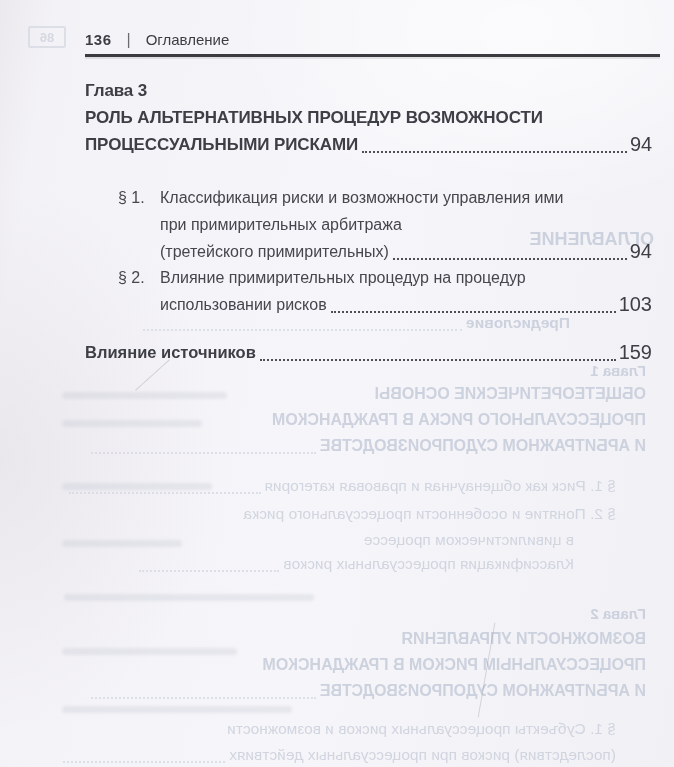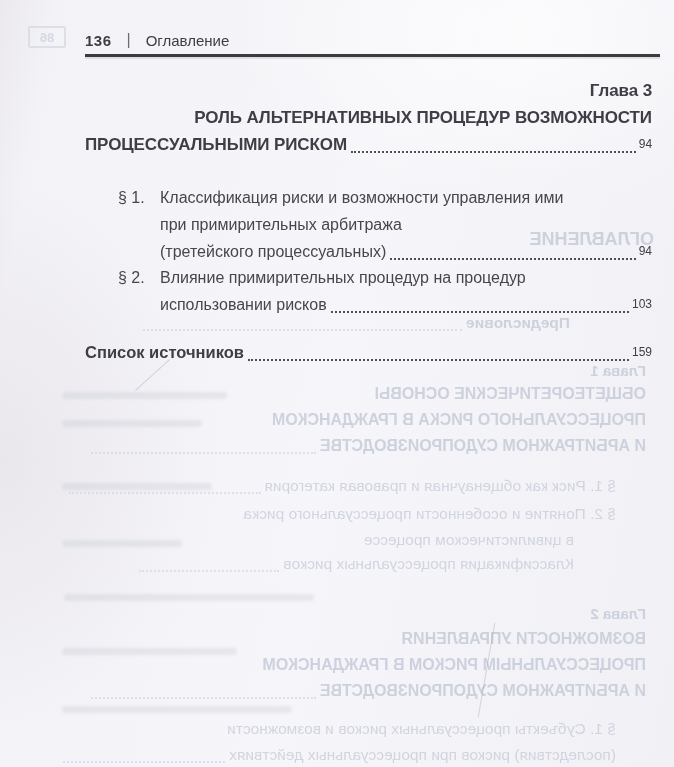--- a/index.html
+++ b/index.html
@@ -12,39 +12,39 @@
     position: relative;
     width: 674px; height: 767px;
     background:
       radial-gradient(ellipse 500px 300px at 78% 4%, rgba(255,255,255,0.65), rgba(255,255,255,0) 60%),
       radial-gradient(ellipse 400px 500px at 0% 60%, rgba(215,210,218,0.35), rgba(215,210,218,0) 55%),
       linear-gradient(100deg, #ebe9ee 0%, #f3f2f6 7%, #f6f5f9 50%, #f1f0f5 100%);
     overflow: hidden;
   }
   .header {
     position: absolute; left: 85px; top: 31px; width: 575px;
-    display: flex; align-items: center;
+    display: flex; align-items: flex-start;
     font-size: 15px; color: #3d3e44;
   }
   .header .pagenum { font-weight: bold; letter-spacing: 0.5px; }
   .header .sep { margin: 0 15px; color: #6a6b70; font-weight: 300; font-size: 16px; }
   .header-rule {
     position: absolute; left: 85px; top: 54px; width: 575px; height: 3px;
     background: #3a3a3f;
     box-shadow: 0 2px 0 rgba(120,120,130,0.18);
   }
 
   .chapter-block {
     position: absolute; left: 85px; top: 77px; width: 567px;
     font-weight: bold; font-size: 17px; line-height: 27px;
-    color: #3e3f46; letter-spacing: -0.1px; text-align: right;
+    color: #3e3f46; letter-spacing: -0.1px;
   }
   .row { display: flex; align-items: flex-end; }
   .leader { flex: 1; border-bottom: 2px dotted #4e4f55; margin: 0 3px 5px 4px; min-width: 20px; }
-  .pg { font-weight: normal; font-size: 12px; color: #3e3f46; }
+  .pg { font-weight: normal; font-size: 20px; color: #3e3f46; }
   .chapter-block .pg { font-weight: normal; }
 
   .entry {
     position: absolute; left: 85px; width: 567px;
     display: grid; grid-template-columns: 75px 1fr;
     font-size: 16px; line-height: 27px; color: #46474d;
   }
   .entry .label { padding-left: 33px; }
   .entry-1 { top: 184px; }
   .entry-2 { top: 264px; }
@@ -164,52 +164,52 @@
     <span class="pagenum">136</span>
     <span class="sep">|</span>
     <span class="title">Оглавление</span>
   </div>
   <div class="header-rule"></div>
 
   <div class="chapter-block">
     <div>Глава 3</div>
     <div>РОЛЬ АЛЬТЕРНАТИВНЫХ ПРОЦЕДУР ВОЗМОЖНОСТИ</div>
     <div class="row">
-      <span>ПРОЦЕССУАЛЬНЫМИ РИСКОМ</span>
+      <span>ПРОЦЕССУАЛЬНЫМИ РИСКАМИ</span>
       <span class="leader"></span>
       <span class="pg">94</span>
     </div>
   </div>
 
   <div class="entry entry-1">
     <div class="label">§ 1.</div>
     <div class="body">
       <div>Классификация риски и возможности управления ими</div>
       <div>при примирительных арбитража</div>
       <div class="row">
-        <span>(третейского процессуальных)</span>
+        <span>(третейского примирительных)</span>
         <span class="leader"></span>
         <span class="pg">94</span>
       </div>
     </div>
   </div>
 
   <div class="entry entry-2">
     <div class="label">§ 2.</div>
     <div class="body">
       <div>Влияние примирительных процедур на процедур</div>
       <div class="row">
         <span>использовании рисков</span>
         <span class="leader"></span>
         <span class="pg">103</span>
       </div>
     </div>
   </div>
 
   <div class="sources">
     <div class="row">
-      <span>Список источников</span>
+      <span>Влияние источников</span>
       <span class="leader"></span>
       <span class="pg">159</span>
     </div>
   </div>
 
 </div>
 
 </body></html>

